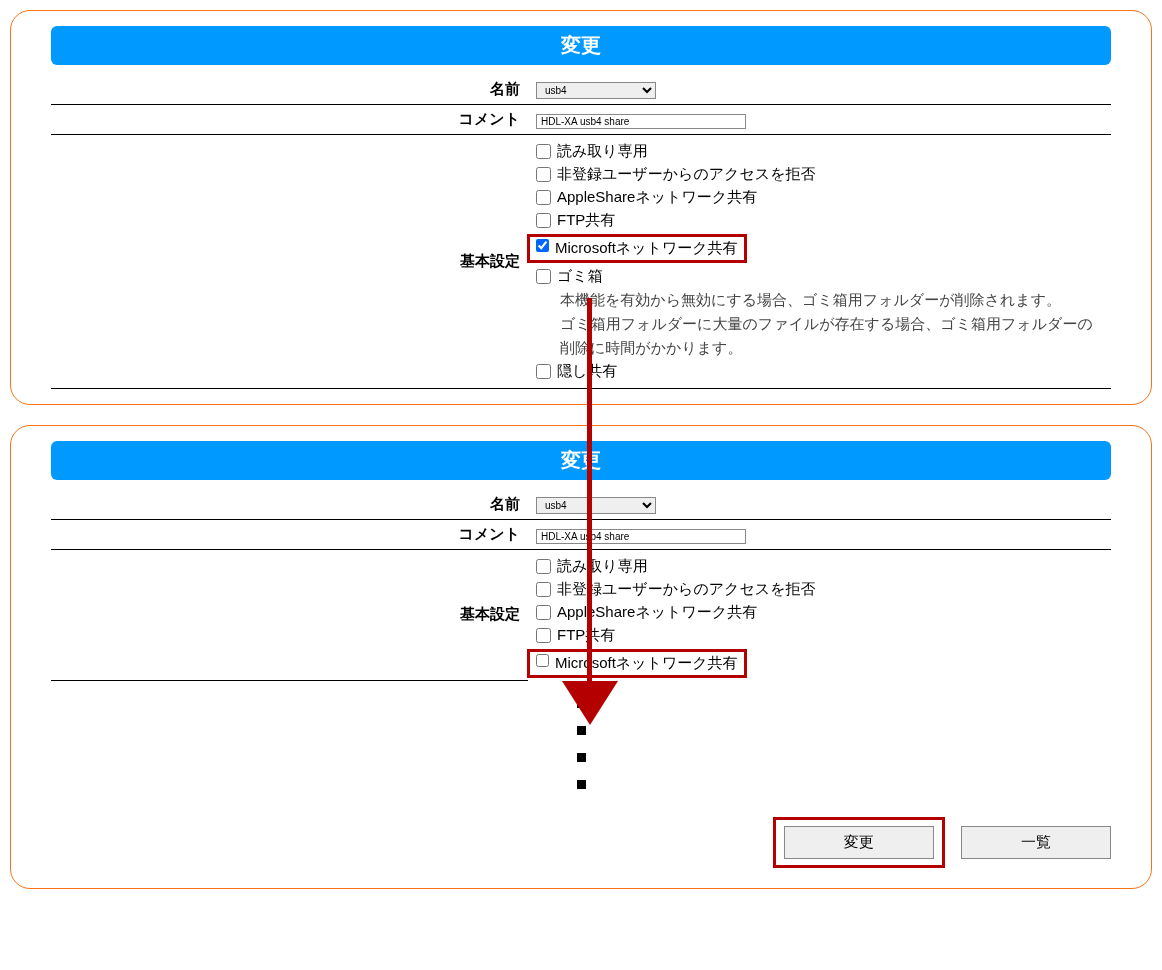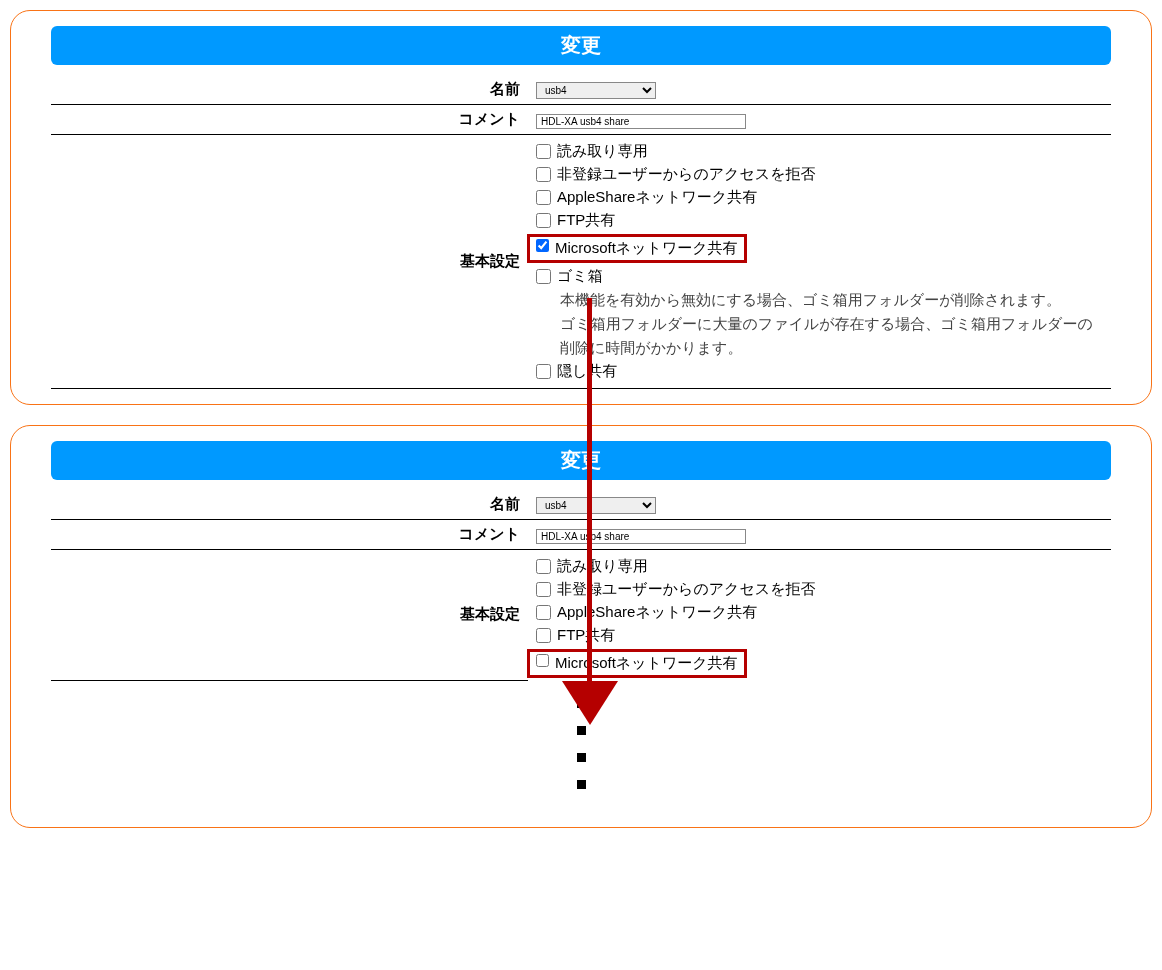--- a/index.html
+++ b/index.html
@@ -255,15 +255,21 @@
   </tbody>
       </table>
 
   <div class="dots">
     <span></span>
         <span></span>
         <span></span>
         <span></span>
   </div>
 
+  <div class="button-row">
+    <span class="btn-highlight-wrap">
+      <button class="btn">変更</button>
+    </span>
+    <button class="btn">一覧</button>
+  </div>
 </div>
 
 </div>
 
 </body></html>

